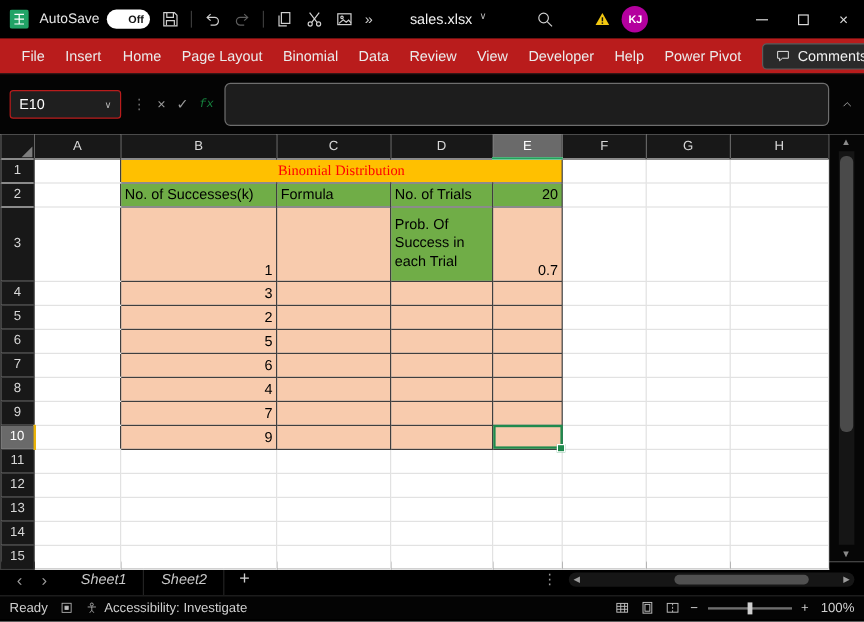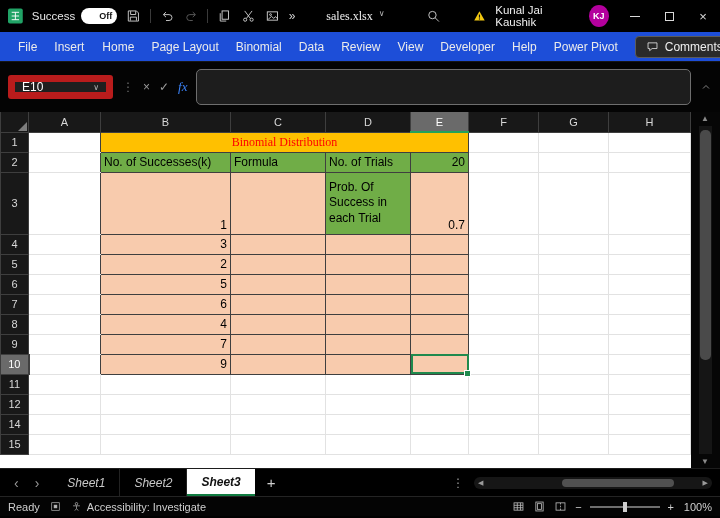--- a/index.html
+++ b/index.html
@@ -10,64 +10,64 @@
   
   .titlebar{ height:32px; display:flex; align-items:center; padding-left:8px; gap:9px; background:#000; }
   .ic16{ width:16px; height:16px; display:block; }
   .ic14{ width:14px; height:14px; display:block; }
   .autosave{ display:flex; align-items:center; gap:6px; font-size:11.5px; color:#e6e6e6; }
   .toggle{ width:36px; height:16px; border-radius:9px; background:#fff; display:inline-flex; align-items:center; padding:0 5px 0 2px; gap:16px; cursor:pointer; }
   .knob{ width:11px; height:11px; border-radius:50%; background:#141414; }
   .toggle-label{ font-size:9px; color:#141414; font-weight:700; }
   .tdiv{ width:1px; height:14px; background:#3a3a3a; }
   .chev8{ font-size:8px; color:#b5b5b5; }
-  .filename{ display:flex; gap:6px; font-size:12px; margin-left:22px; color:#f0f0f0;font-family:Liberation Serif, serif; }
+  .filename{ display:flex; gap:6px; font-size:12px; margin-left:22px; color:#f0f0f0; }
   .search-btn{ margin-left:32px; }
   .alert-btn{ margin-left:24px; }
   .username{ font-size:11.5px; color:#f0f0f0; }
   .avatar{ width:22px; height:22px; border-radius:50%; background:#B4009E; color:#fff; font-size:9px; font-weight:700;
            display:flex; align-items:center; justify-content:center; }
   .wincontrols{ margin-left:auto; display:flex; height:32px; }
   .winbtn{ width:34px; height:32px; display:flex; align-items:center; justify-content:center; }
   .min-glyph{ width:10px; height:1px; background:#d9d9d9; }
   .max-glyph{ width:9px; height:9px; border:1px solid #d9d9d9; }
   .close-glyph{ font-size:13px; color:#d9d9d9; line-height:1; }
   .dim{ opacity:.45; }
 
   
   .menubar{ height:30px; display:flex; align-items:center; gap:17px; padding:0 10px 0 18px;
-            font-size:12px; background:#1d4ed8; border-bottom:1px solid #161616; }
+            font-size:12px; background:#b91c1c; border-bottom:1px solid #161616; }
   .mtab{ color:#ebebeb; cursor:pointer; white-space:nowrap; }
   .badge-red{ width:8px; height:8px; background:#E8312B; border-radius:2px; margin:0 -8px; }
   .menubar-right{ margin-left:auto; display:flex; align-items:center; gap:8px; }
   .comments-btn{ display:flex; align-items:center; gap:6px; border:1px solid #5c5c5c; border-radius:4px;
                  padding:3px 10px; font-size:12px; background:#2a2a2a; color:#efefef; cursor:pointer; }
 
   
   .formulabar{ height:50px; display:flex; align-items:center; padding:0 8px; gap:9px; background:#040404; }
-  .namebox{ width:105px; height:24px; background:#1f1f1f; border:7px solid #b91c1c; border-radius:3px;
+  .namebox{ width:93px; height:24px; background:#1f1f1f; border:1px solid #b91c1c; border-radius:3px;
             display:flex; align-items:center; justify-content:space-between; padding:0 7px; font-size:12px; color:#fff; }
   .fb-sep{ color:#6f6f6f; font-size:12px; }
   .fb-glyph{ color:#9a9a9a; font-size:12px; }
-  .fb-fx{ font-family:Liberation Serif, serif; font-style:italic; color:#3b82f6; font-size:13px; }
+  .fb-fx{ font-family:Liberation Mono, monospace; font-style:italic; color:#15803d; font-size:10px; }
   .formula-input{ flex:1; height:36px; background:#1d1d1d; border:1px solid #6e6e6e; border-radius:5px; }
   .fb-chevron{ color:#aaa; }
 
   
   .gridwrap{ position:relative; height:356px; background:#fff; display:flex; }
   table.sheet{ border-collapse:collapse; table-layout:fixed; width:690px; font-size:12px; color:#000; align-self:flex-start; }
   tr{ height:20px; } tr.r3{ height:62px; }
   th,td{ padding:0 3px; overflow:hidden; white-space:nowrap; font-weight:400; }
   .ch{ background:#181818; color:#d8d8d8; font-size:11px; text-align:center; border:1px solid #3e3e3e; border-top:none; }
   .rh{ background:#181818; color:#d8d8d8; font-size:11px; text-align:center; border:1px solid #3e3e3e; }
   .corner{ background:#181818; border:1px solid #3e3e3e; border-top:none; position:relative; }
   .corner::after{ content:""; position:absolute; right:1px; bottom:1px; border-left:9px solid transparent; border-bottom:9px solid #7d7d7d; }
   .ch.on,.rh.on{ background:#6a6a6a; color:#fff; }
   .ch.on{ border-bottom:2px solid #23A25B; }
-  .rh.on{ border-right:2px solid #404040; }
+  .rh.on{ border-right:2px solid #eab308; }
   td{ background:#fff; border-right:1px solid #e2e2e2; border-bottom:1px solid #e2e2e2; }
   td.pre{ border-right-style:none; }
   td.y{ background:#FFC000; border:1px solid #3f3f3f; }
   td.g{ background:#70AD47; border:1px solid #3f3f3f; }
   td.p{ background:#F8CBAD; border:1px solid #3f3f3f; }
   .ttl{ color:#FF0000; text-align:center;font-family:Liberation Serif, serif; }
   .num{ text-align:right; }
   .bot{ vertical-align:bottom; padding-bottom:2px; }
   .wrap{ white-space:normal; line-height:1.3; }
   td.cur{ outline:2px solid #1F8A4D; outline-offset:-2px; position:relative; overflow:visible; }
@@ -105,21 +105,21 @@
 <body>
 
 <div class="app">
 
   <div class="titlebar">
     <svg class="ic16" viewBox="0 0 16 16">
         <rect width="16" height="16" rx="2" fill="#21A366"></rect>
         <path d="M4 4h8M4 8h8M4 12h8M8 4v8" stroke="#fff" stroke-width="1" fill="none"></path>
       </svg>
     <span class="autosave">
-      <span>Success</span>
+      <span>AutoSave</span>
       <span class="toggle">
         <span class="knob"></span>
         <span class="toggle-label">Off</span>
       </span>
     </span>
     <svg class="ic16" viewBox="0 0 16 16" fill="none" stroke="#cfcfcf">
         <path d="M2.5 2.5h8.8l2.2 2.2v8.8H2.5z"></path>
         <path d="M5 2.8v3.6h5.5V2.8M4.7 13V9.2h6.6V13"></path>
       </svg>
     <span class="tdiv"></span>
@@ -153,21 +153,20 @@
     </span>
     <svg class="ic16 search-btn" viewBox="0 0 16 16" fill="none" stroke="#cfcfcf">
         <circle cx="7" cy="7" r="4"></circle>
         <path d="M10 10l4 4"></path>
       </svg>
     <svg class="ic14 alert-btn" viewBox="0 0 16 16">
         <path d="M8 2l6.5 11.5h-13z" fill="#F2C811"></path>
         <rect x="7.3" y="6.2" width="1.4" height="3.8" fill="#111"></rect>
         <rect x="7.3" y="11" width="1.4" height="1.4" fill="#111"></rect>
       </svg>
-    <span class="username">Kunal Jai Kaushik</span>
     <span class="avatar">KJ</span>
     <span class="wincontrols">
       <span class="winbtn">
           <span class="min-glyph"></span>
         </span>
       <span class="winbtn">
           <span class="max-glyph"></span>
         </span>
       <span class="winbtn">
           <span class="close-glyph">×</span>
@@ -362,20 +361,31 @@
         <td></td>
             <td></td>
             <td></td>
             <td></td>
             <td></td>
             <td></td>
             <td></td>
             <td></td>
       </tr>
       <tr>
+        <th class="rh">13</th>
+        <td></td>
+            <td></td>
+            <td></td>
+            <td></td>
+            <td></td>
+            <td></td>
+            <td></td>
+            <td></td>
+      </tr>
+      <tr>
         <th class="rh">14</th>
         <td></td>
             <td></td>
             <td></td>
             <td></td>
             <td></td>
             <td></td>
             <td></td>
             <td></td>
       </tr>
@@ -400,21 +410,20 @@
     </div>
   </div>
 
   <div class="tabsbar">
     <span class="tab-nav">
       <span>‹</span>
       <span>›</span>
     </span>
     <span class="stab">Sheet1</span>
     <span class="stab">Sheet2</span>
-    <span class="stab active">Sheet3</span>
     <span class="add-tab">+</span>
     <span class="tabs-right">
       <span class="kebab">⋮</span>
       <span class="hscroll">
         <span class="harrow">◀</span>
         <span class="hthumb"></span>
         <span class="harrow">▶</span>
       </span>
     </span>
   </div>

